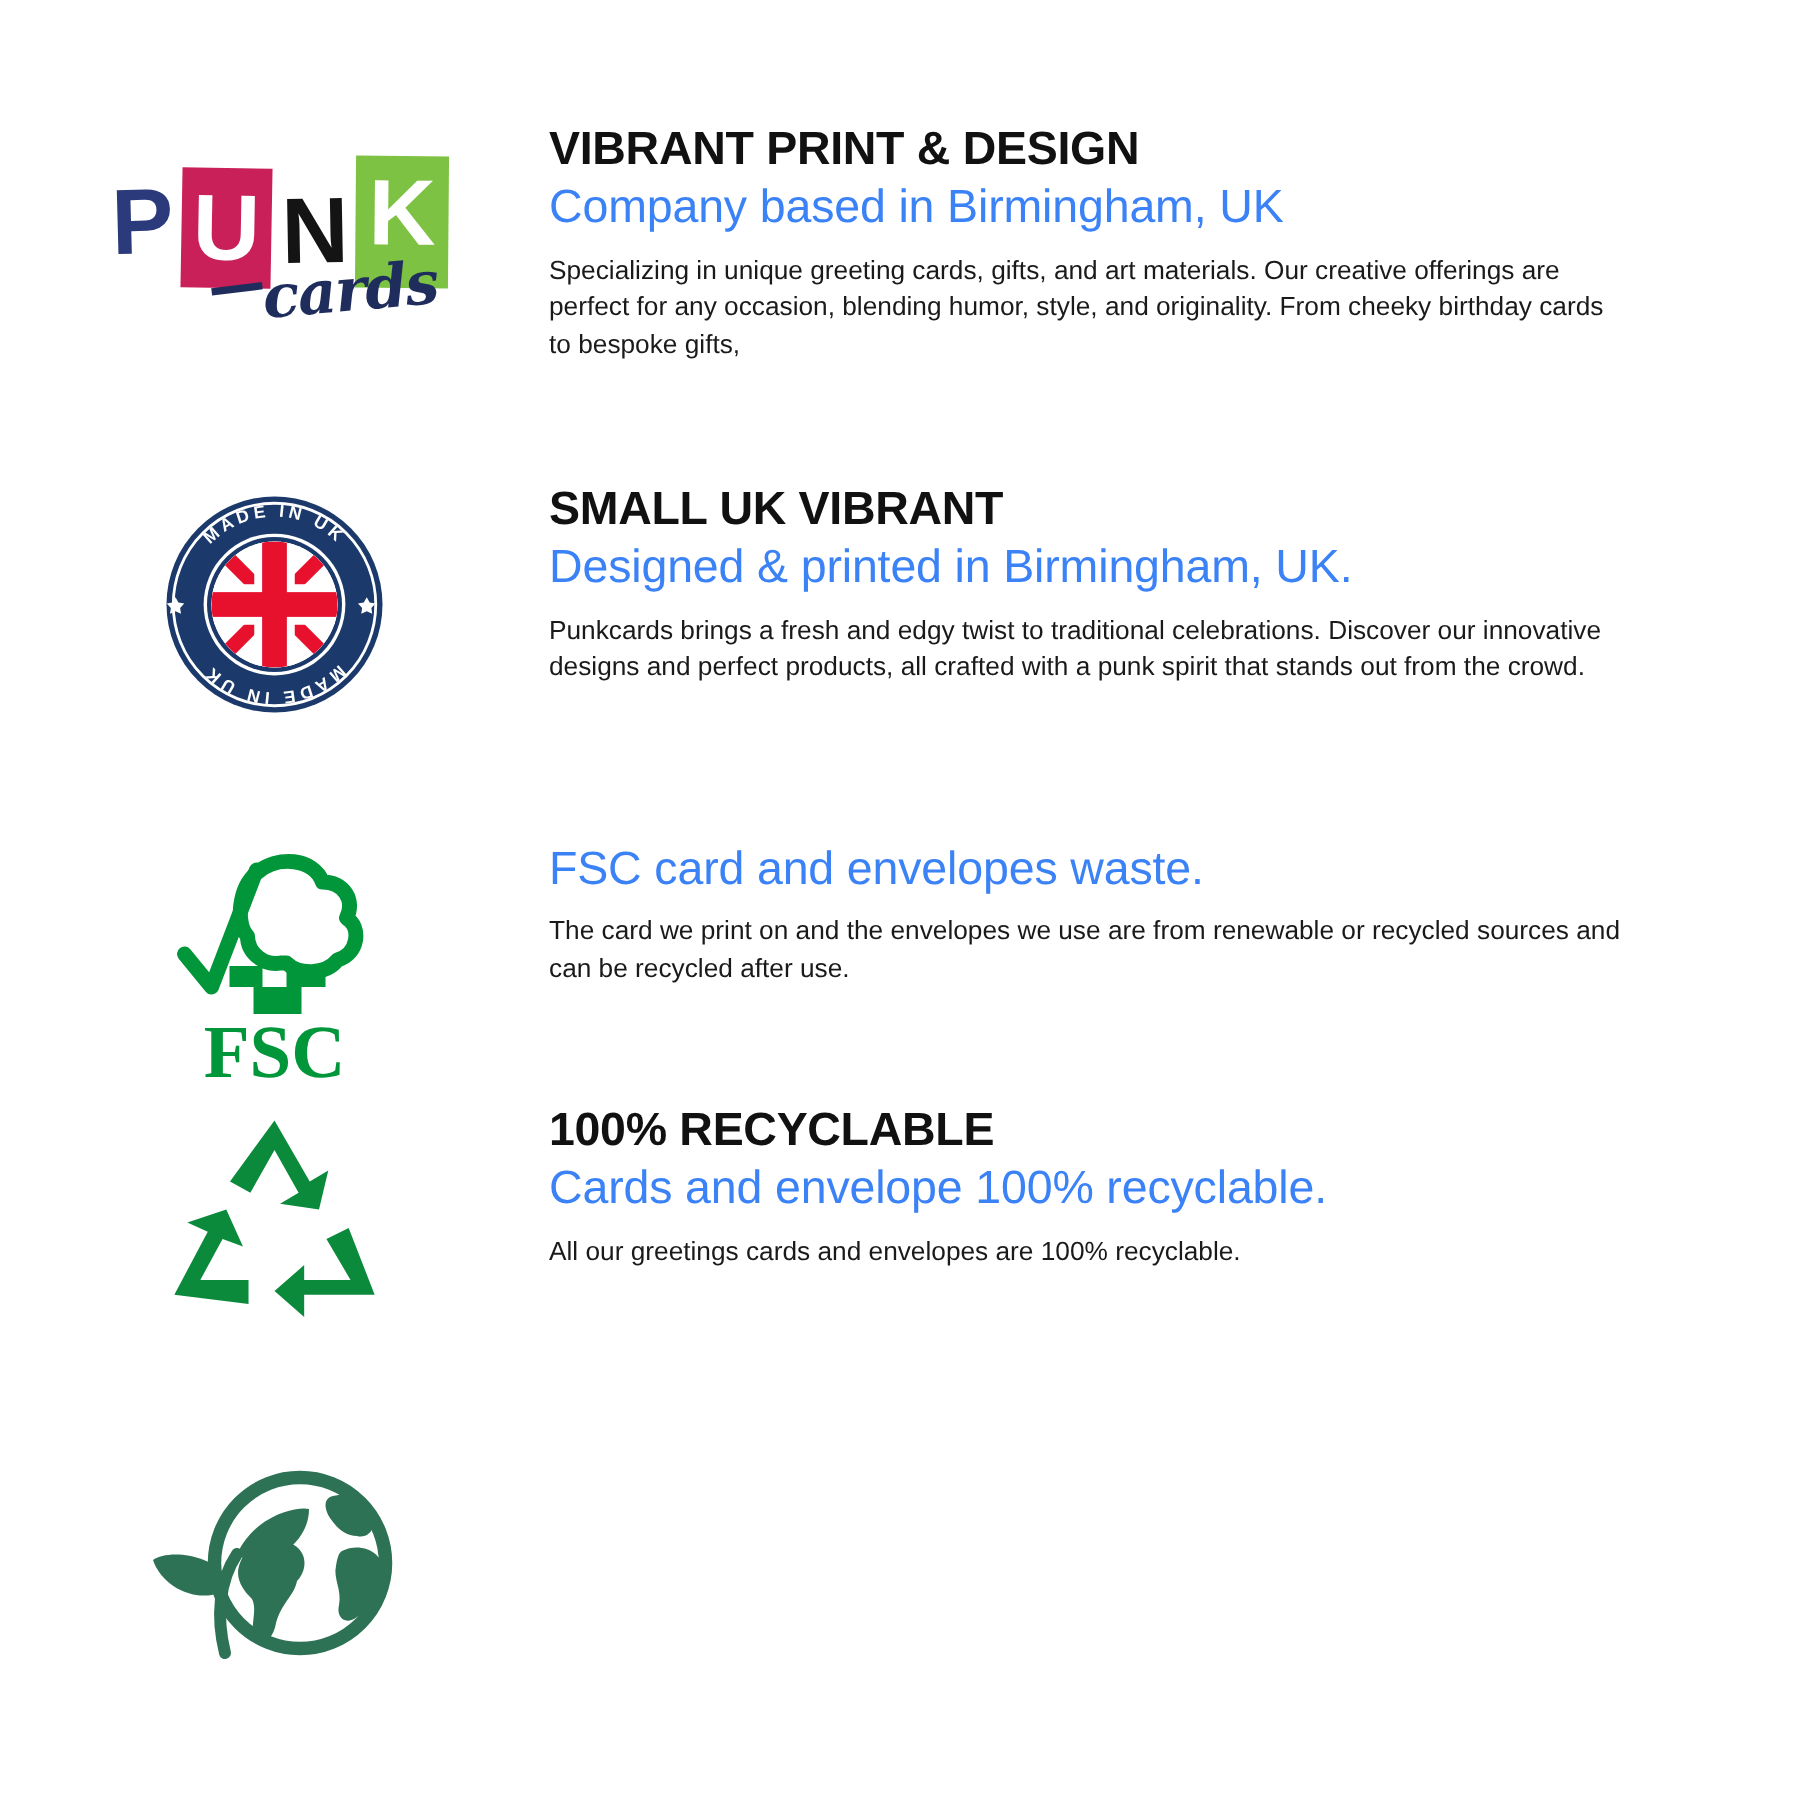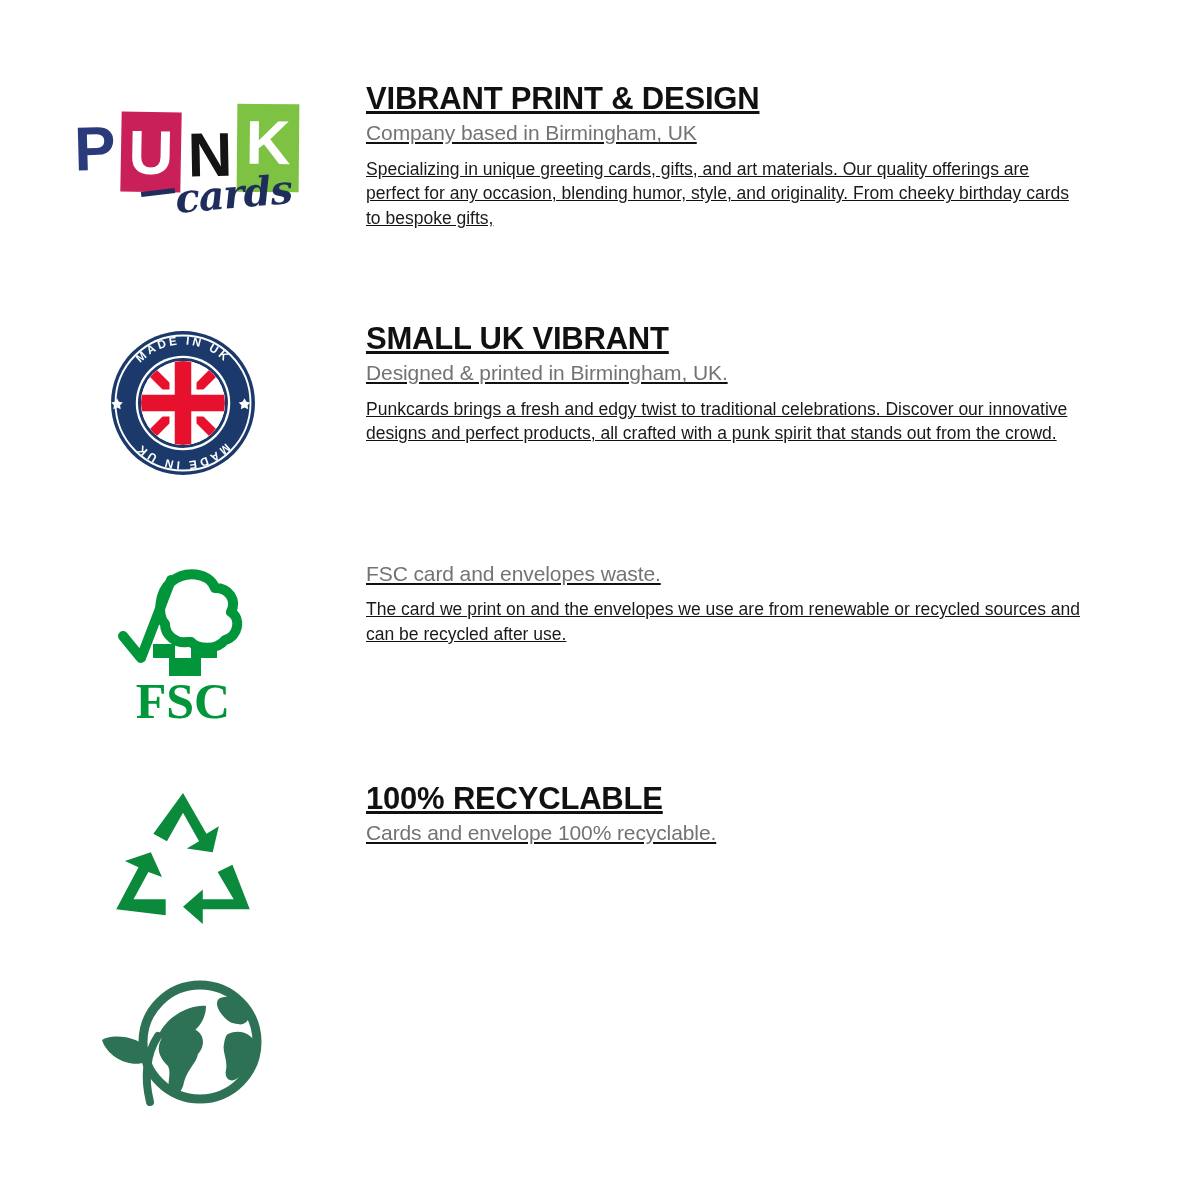--- a/index.html
+++ b/index.html
@@ -32,51 +32,50 @@
   .feature-icon {
     width: 366px;
     flex: 0 0 366px;
     display: flex;
     justify-content: center;
     align-items: flex-start;
   }
   .feature-text {
     flex: 1 1 auto;
     padding-right: 72px;
-    text-decoration: underline;
   }
   .f-title {
     font-size: 31px;
     font-weight: bold;
     letter-spacing: -0.2px;
     line-height: 1.08;
     margin: 0 0 6px 0;
     color: #111111;
   }
   .f-sub {
-    font-size: 21px;
+    font-size: 31px;
     font-weight: normal;
     line-height: 1.1;
     margin: 0 0 12px 0;
-    color: #737373;
+    color: #3b82f6;
     letter-spacing: -0.1px;
   }
   .f-body {
     font-size: 17.5px;
     line-height: 1.42;
     margin: 0;
     color: #1a1a1a;
     max-width: 720px;
   }
 
   
   #row-0 { top: 82px; }
   #row-1 { top: 322px; }
   #row-2 { top: 562px; }
-  #row-3 { top: 782px; }
+  #row-3 { top: 736px; }
   #row-4 { top: 972px; }
 
   
   .punk-logo {
     position: relative;
     width: 232px;
     height: 115px;
     margin-top: 22px;
   }
   .punk-row {
@@ -184,21 +183,21 @@
           <span class="punk-ch punk-k">K</span>
         </div>
         <div class="punk-dash"></div>
         <div class="punk-cards">cards</div>
       </div>
 
     </div>
     <div class="feature-text">
       <h2 class="f-title">VIBRANT PRINT &amp; DESIGN</h2>
       <p class="f-sub">Company based in Birmingham, UK</p>
-      <p class="f-body">Specializing in unique greeting cards, gifts, and art materials. Our quality offerings are perfect for any occasion, blending humor, style, and originality. From cheeky birthday cards to bespoke gifts,</p>
+      <p class="f-body">Specializing in unique greeting cards, gifts, and art materials. Our creative offerings are perfect for any occasion, blending humor, style, and originality. From cheeky birthday cards to bespoke gifts,</p>
     </div>
   </div>
 
   <div class="feature" id="row-1">
     <div class="feature-icon">
 
       <div class="uk-badge">
         <svg width="150" height="150" viewBox="0 0 200 200">
           <defs>
             <path id="arcTop" d="M 100,100 m -78,0 a 78,78 0 0 1 156,0" fill="none"></path>
@@ -321,20 +320,21 @@
                      L 88,68
                      L 100,62 Z"></path>
           </g>
         </svg>
       </div>
 
     </div>
     <div class="feature-text">
       <h2 class="f-title">100% RECYCLABLE</h2>
       <p class="f-sub">Cards and envelope 100% recyclable.</p>
+      <p class="f-body">All our greetings cards and envelopes are 100% recyclable.</p>
     </div>
   </div>
 
   <div class="feature" id="row-4">
     <div class="feature-icon">
 
       <div class="globe-wrap">
         <svg width="190" height="130" viewBox="0 0 190 130">
 
           <circle cx="112" cy="64" r="57" fill="none" stroke="#2E7256" stroke-width="9"></circle>

